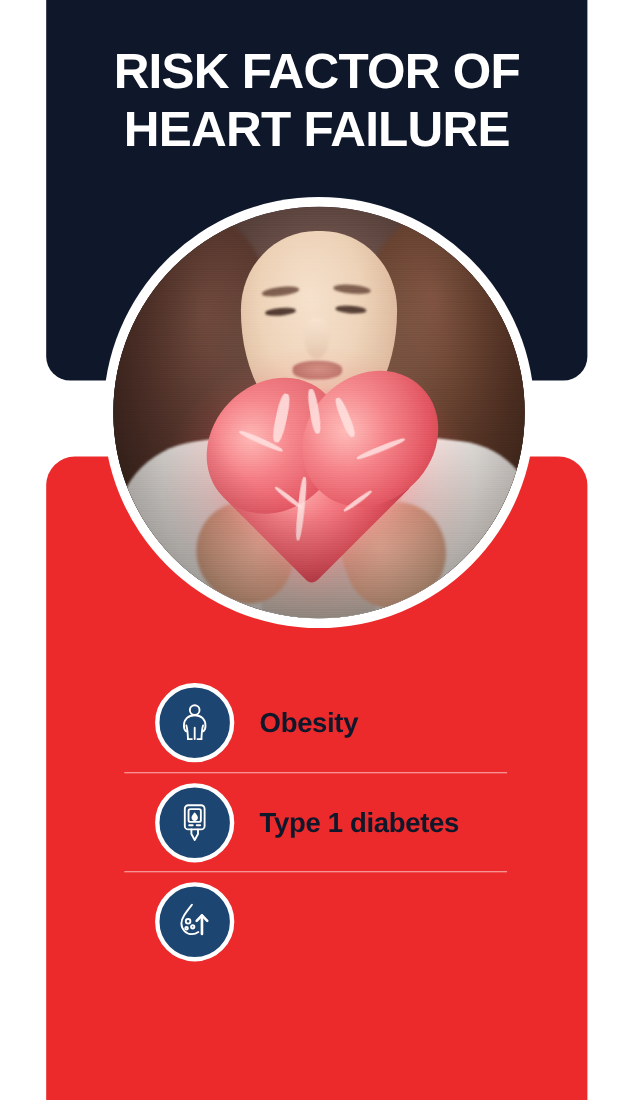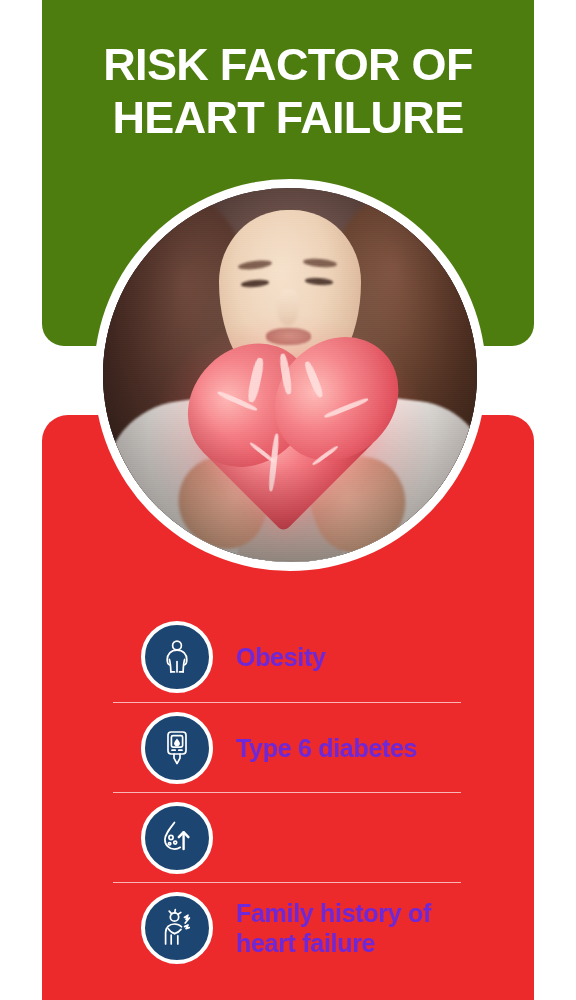--- a/index.html
+++ b/index.html
@@ -24,21 +24,21 @@
     overflow: hidden;
   }
 
   
   .header-panel {
     position: absolute;
     left: 42px;
     top: 0px;
     width: 492px;
     height: 346px;
-    background: #4d7c0f;
+    background: #0f172a;
     border-radius: 0 0 22px 22px;
   }
 
   .title {
     position: absolute;
     left: 0;
     top: 38px;
     width: 492px;
     text-align: center;
     color: #ffffff;
@@ -297,21 +297,21 @@
     background: #1d4571;
     border: 4px solid #ffffff;
     box-sizing: border-box;
     display: flex;
     align-items: center;
     justify-content: center;
   }
   .risk-icon svg { display: block; }
   .risk-label {
     margin-left: 23px;
-    color: #6d28d9;
+    color: #0f172a;
     font-family: "Liberation Sans", sans-serif;
     font-weight: bold;
     font-size: 25px;
     line-height: 30px;
     letter-spacing: -0.3px;
     white-space: pre-line;
   }
 </style>
 </head>
 <body>
@@ -383,50 +383,31 @@
       <div class="risk-icon">
         <svg width="40" height="40" viewBox="0 0 40 40" fill="none" stroke="#ffffff" stroke-width="1.7" stroke-linecap="round" stroke-linejoin="round">
           <rect x="11" y="4" width="18" height="22" rx="3.2"></rect>
           <rect x="14.4" y="7.6" width="11.2" height="11.6" rx="1.6"></rect>
           <path d="M20 10.4c-1.7 2.1-2.9 3.6-2.9 5 0 1.7 1.3 2.9 2.9 2.9s2.9-1.2 2.9-2.9c0-1.4-1.2-2.9-2.9-5z" fill="#ffffff" stroke="none"></path>
           <path d="M15 22.2h3.2"></path>
           <path d="M21.8 22.2H25"></path>
           <path d="M17 26v4.2l3 5.4 3-5.4V26"></path>
         </svg>
       </div>
-      <div class="risk-label">Type 6 diabetes</div>
+      <div class="risk-label">Type 1 diabetes</div>
     </div>
 
     <div class="risk-item">
       <div class="risk-icon">
         <svg width="40" height="40" viewBox="0 0 40 40" fill="none" stroke="#ffffff" stroke-width="1.7" stroke-linecap="round" stroke-linejoin="round">
           <path d="M17.5 4.5c-5.6 7.2-9.6 12.2-9.6 16.9 0 5.6 4.3 9.8 9.6 9.8 2.2 0 4.2-.7 5.8-1.9"></path>
           <circle cx="14" cy="19.5" r="2.1"></circle>
           <circle cx="18.2" cy="24.6" r="1.5"></circle>
           <circle cx="12.6" cy="25.8" r="1.2"></circle>
           <path d="M26.6 31V14.4" stroke-width="2.4"></path>
           <path d="M21.8 19.2l4.8-5 4.8 5" stroke-width="2.4"></path>
         </svg>
       </div>
     </div>
 
-    <div class="risk-item">
-      <div class="risk-icon">
-        <svg width="40" height="40" viewBox="0 0 40 40" fill="none" stroke="#ffffff" stroke-width="1.7" stroke-linecap="round" stroke-linejoin="round">
-          <circle cx="17.5" cy="9" r="4.2"></circle>
-          <path d="M14.5 5.6l-2.3-2.5"></path>
-          <path d="M17.8 4.6l.5-3"></path>
-          <path d="M21.2 6.2l2.6-1.8"></path>
-          <path d="M8.6 36V24.6c0-5.2 3.6-8.6 8.9-8.6 3 0 5.4 1 7 2.8"></path>
-          <path d="M11.2 20.6c1.8 2.7 4 4.4 6.4 5"></path>
-          <path d="M24 21.4c-1.9 2.4-4.1 3.8-6.4 4.2"></path>
-          <path d="M14.2 36V27"></path>
-          <path d="M20.8 36v-8.2"></path>
-          <path d="M27.4 9.4l3.6-2.2-2 4.2 3.4-1.4-4.2 5"></path>
-          <path d="M27.6 18.6l3.4-1.6-2 3.6 3.2-1"></path>
-        </svg>
-      </div>
-      <div class="risk-label">Family history of
-heart failure</div>
-    </div>
 
   </div>
 </div>
 
 </body></html>

